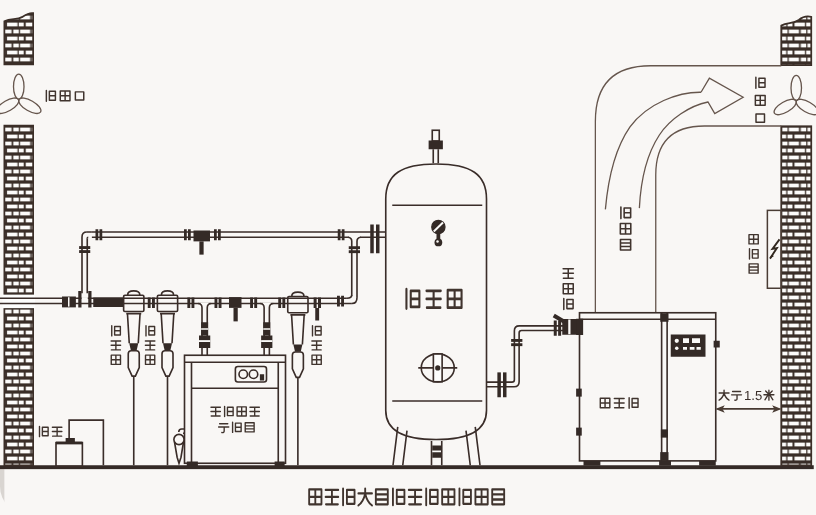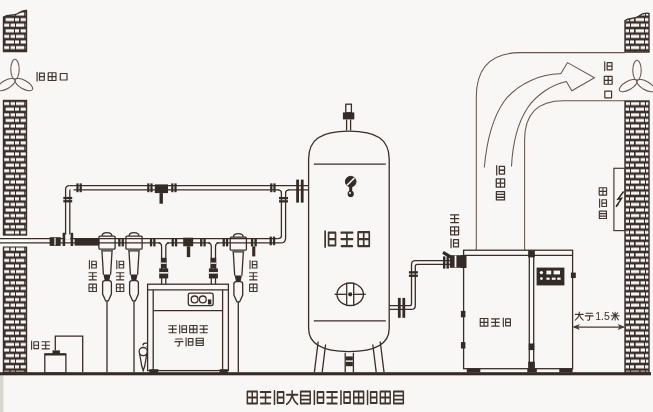--- a/index.html
+++ b/index.html
@@ -1,16 +1,16 @@
 <!DOCTYPE html>
 <html><head>
 <meta charset="utf-8">
 <style>
 html,body{margin:0;padding:0;background:#f9f7f5;font-family:"Liberation Sans",sans-serif;}
-#page{position:relative;width:653px;height:412px;overflow:hidden;background:#f9f7f5;}
+#page{position:relative;width:653px;height:412px;overflow:hidden;background:#f9f7f5;border-radius:23px;}
 svg{filter:blur(0.25px);}
 .ink{stroke:#3a2d29;fill:none;stroke-width:1.3px;}
 .fil{fill:#342a26;stroke:none;}
 .thin{stroke:#66564d;stroke-width:1.05px;fill:none;}
 .txt{stroke:#40342e;fill:none;stroke-width:1.12px;stroke-linecap:round;stroke-linejoin:round;}
 </style>
 </head>
 <body>
 <div id="page">
 <svg width="653" height="412" viewBox="0 0 653 412">

